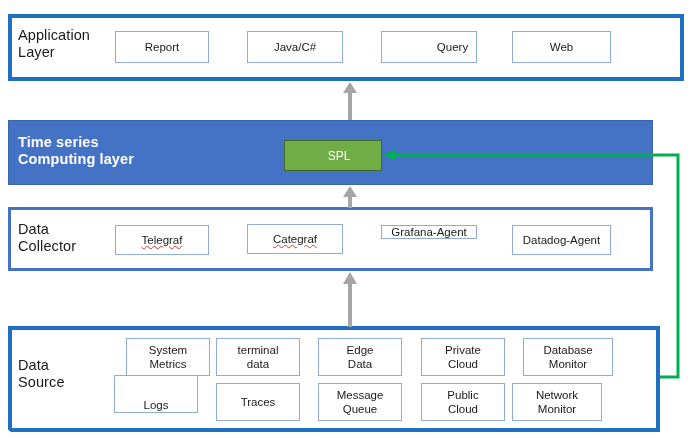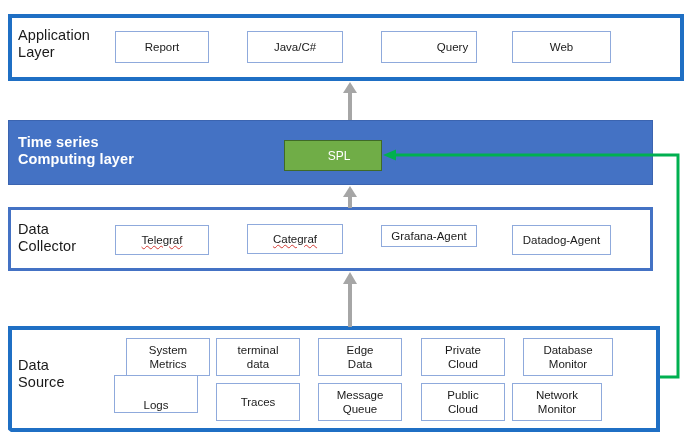--- a/index.html
+++ b/index.html
@@ -137,21 +137,21 @@
   </div>
   <div class="layer-label" style="left:18px; top:221px; width:96px;">Data
 Collector</div>
 
   <div class="chip misspelled" style="left:115px; top:225px; width:94px; height:30px;">
     <span>Telegraf</span>
   </div>
   <div class="chip misspelled" style="left:247px; top:224px; width:96px; height:30px;">
     <span>Categraf</span>
   </div>
-  <div class="chip" style="left:381px; top:225px; width:96px; height:22px;">
+  <div class="chip" style="left:381px; top:225px; width:96px; height:14px;">
     <span>Grafana-Agent</span>
   </div>
   <div class="chip" style="left:512px; top:225px; width:99px; height:30px;">
     <span>Datadog-Agent</span>
   </div>
 
   <div class="layer layer-outer-thick" style="left:8px; top:326px; width:652px; height:106px;">
   </div>
   <div class="layer-label" style="left:18px; top:357px; width:96px;">Data
 Source</div>

